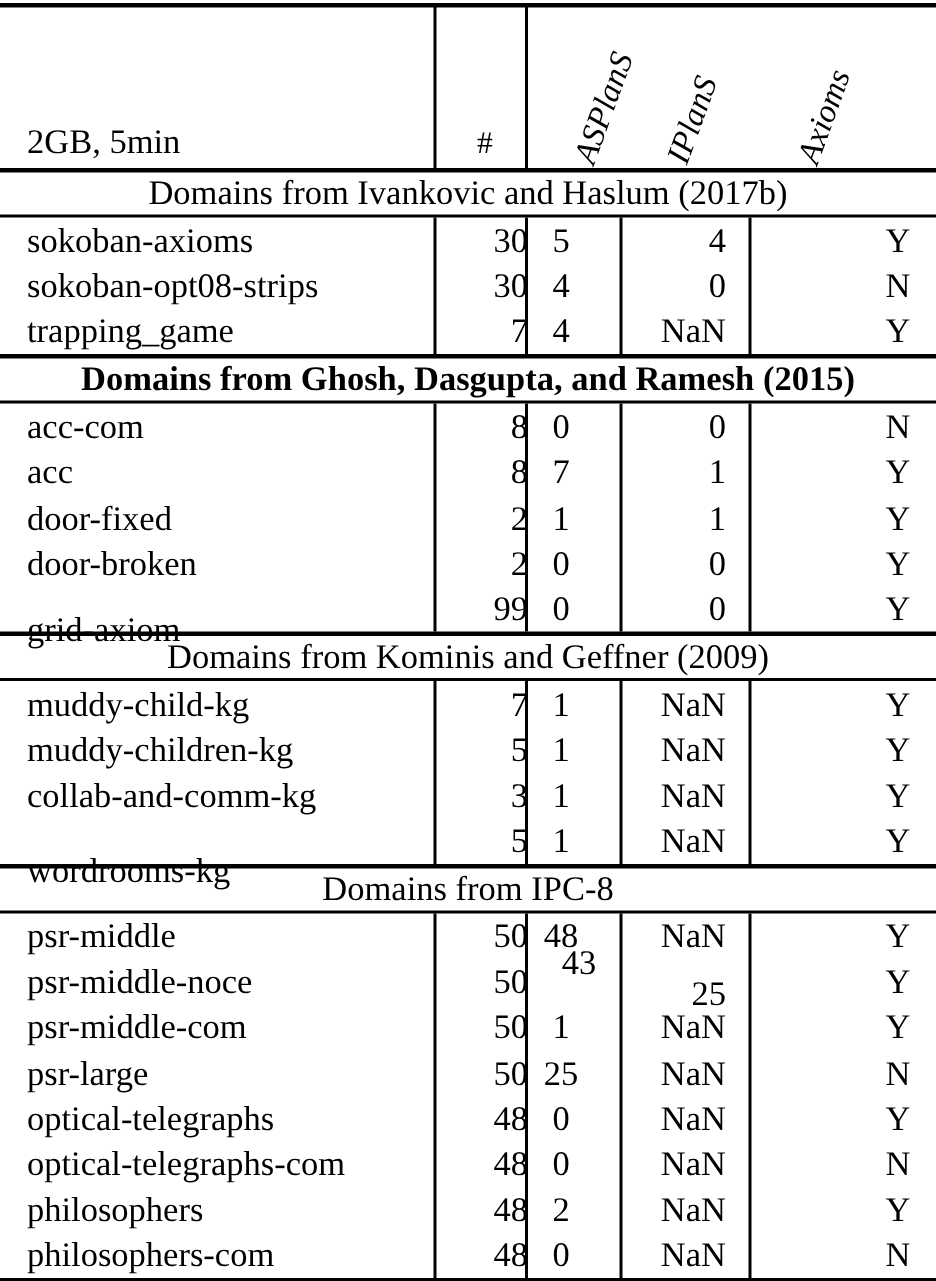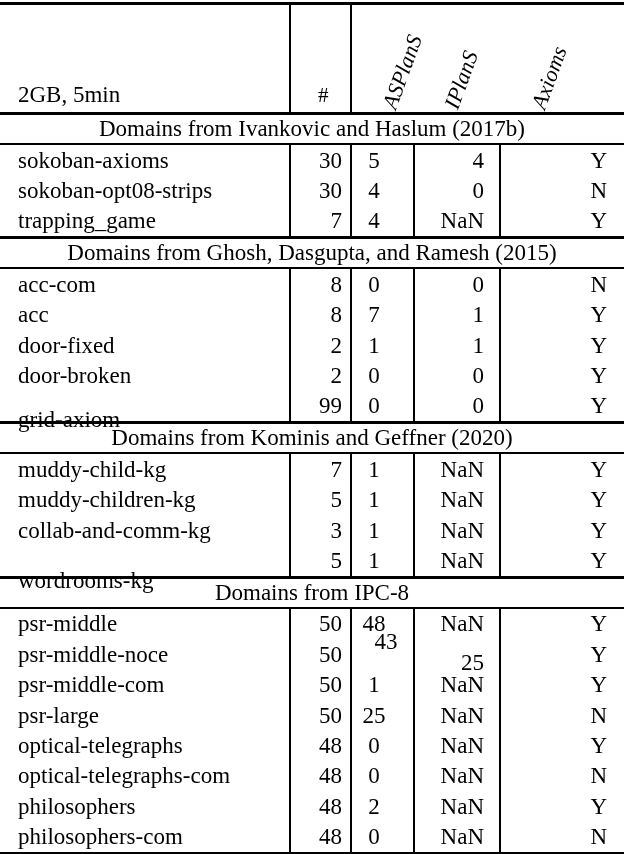--- a/index.html
+++ b/index.html
@@ -10,21 +10,21 @@
     }
     .tbl { position: absolute; left: 0; top: 0; width: 624px; }
     .hline { position: absolute; left: 0; width: 624px; background: #000; }
     .vline { position: absolute; width: 2px; background: #000; }
     .cell {
       position: absolute; font-size: 23px; line-height: 30px; height: 30px;
       white-space: nowrap;
     }
     .name { left: 18px; }
     .num { text-align: right; }
-    .c-count { left: 296px; width: 46px; }
+    .c-count { left: 306px; width: 46px; }
     .c-asp { left: 351px; width: 46px; text-align: center; }
     .c-ipl { left: 414px; width: 70px; }
     .c-ax  { left: 500px; width: 107px; }
     .section-title {
       position: absolute; left: 0; width: 624px; text-align: center;
       font-size: 23px; line-height: 30px; height: 30px;
     }
     .hdr-left { position: absolute; left: 18px; top: 80px; font-size: 23px; line-height: 30px; }
     .hdr-hash { position: absolute; left: 318px; top: 80px; font-size: 21px; line-height: 30px; }
     .rot {
@@ -69,21 +69,21 @@
         <div class="cell num c-count" style="top: 206.3px;">7</div>
         <div class="cell c-asp" style="top: 206.3px;">4</div>
         <div class="cell num c-ipl" style="top: 206.3px;">NaN</div>
         <div class="cell num c-ax" style="top: 206.3px;">Y</div>
       </div>
       <div class="vline" style="left: 289px; top: 145px; height: 91.2px;"></div>
       <div class="vline" style="left: 350px; top: 145px; height: 91.2px;"></div>
       <div class="vline" style="left: 413px; top: 145px; height: 91.2px;"></div>
       <div class="vline" style="left: 499px; top: 145px; height: 91.2px;"></div>
       <div class="hline" style="top: 236.2px; height: 3px;"></div>
-      <div class="section-title" style="top: 238.2px;">Domains from Ghosh, Dasgupta, and Ramesh (2015)</div>
+      <div class="section-title" style="top: 238.2px; font-weight: bold;">Domains from Ghosh, Dasgupta, and Ramesh (2015)</div>
       <div class="hline" style="top: 267.2px; height: 2px;"></div>
       <div>
         <div class="cell name" style="top: 269.7px;">acc-com</div>
         <div class="cell num c-count" style="top: 269.7px;">8</div>
         <div class="cell c-asp" style="top: 269.7px;">0</div>
         <div class="cell num c-ipl" style="top: 269.7px;">0</div>
         <div class="cell num c-ax" style="top: 269.7px;">N</div>
       </div>
       <div>
         <div class="cell name" style="top: 300.1px;">acc</div>
@@ -111,21 +111,21 @@
         <div class="cell num c-count" style="top: 391.3px; font-family: Liberation Serif, serif;">99</div>
         <div class="cell c-asp" style="top: 391.3px;">0</div>
         <div class="cell num c-ipl" style="top: 391.3px;">0</div>
         <div class="cell num c-ax" style="top: 391.3px;">Y</div>
       </div>
       <div class="vline" style="left: 289px; top: 269.2px; height: 152px;"></div>
       <div class="vline" style="left: 350px; top: 269.2px; height: 152px;"></div>
       <div class="vline" style="left: 413px; top: 269.2px; height: 152px;"></div>
       <div class="vline" style="left: 499px; top: 269.2px; height: 152px;"></div>
       <div class="hline" style="top: 421.2px; height: 3px;"></div>
-      <div class="section-title" style="top: 423.2px;">Domains from Kominis and Geffner (2020)</div>
+      <div class="section-title" style="top: 423.2px;">Domains from Kominis and Geffner (2009)</div>
       <div class="hline" style="top: 452.2px; height: 2px;"></div>
       <div>
         <div class="cell name" style="top: 454.7px;">muddy-child-kg</div>
         <div class="cell num c-count" style="top: 454.7px;">7</div>
         <div class="cell c-asp" style="top: 454.7px;">1</div>
         <div class="cell num c-ipl" style="top: 454.7px;">NaN</div>
         <div class="cell num c-ax" style="top: 454.7px;">Y</div>
       </div>
       <div>
         <div class="cell name" style="top: 485.1px;">muddy-children-kg</div>

